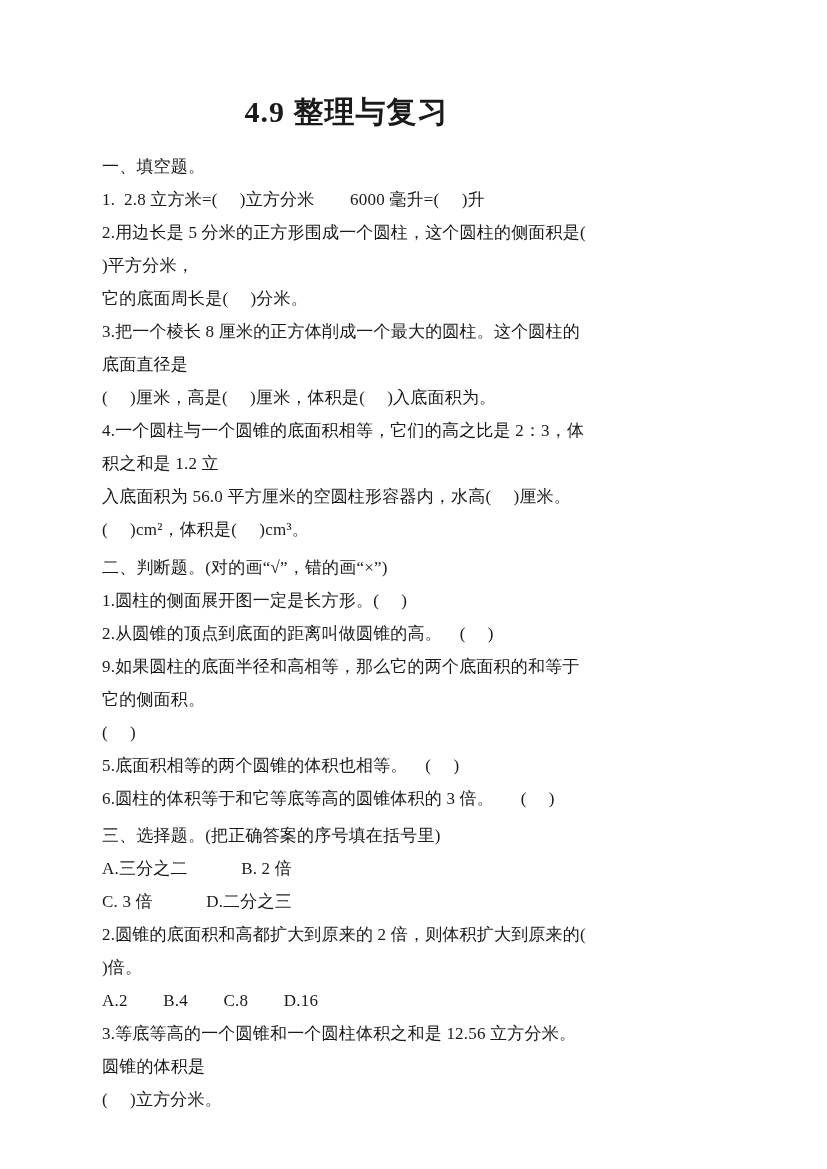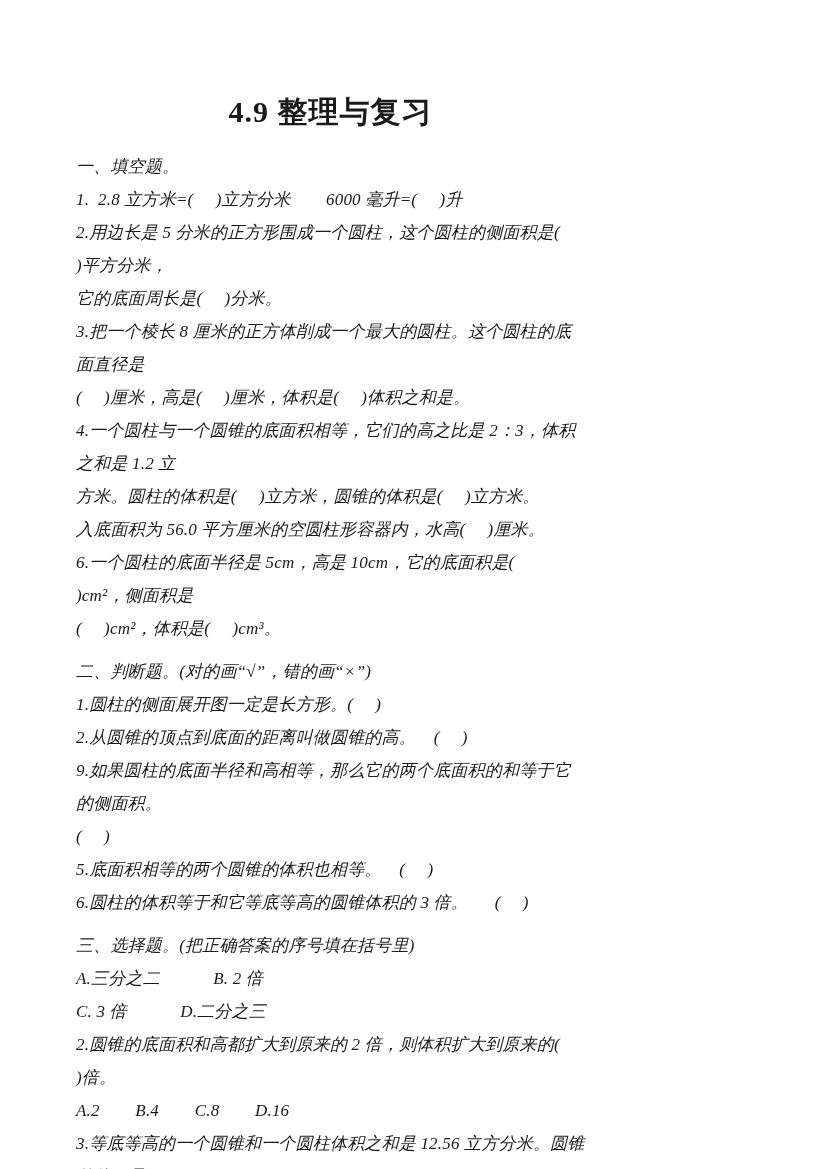--- a/index.html
+++ b/index.html
@@ -12,21 +12,21 @@
     height: 1169px;
     position: relative;
     overflow: hidden;
     font-family: "Liberation Serif", "DejaVu Serif", serif;
     color: #1a1a1a;
   }
   .page {
     box-sizing: border-box;
     width: 705px;
     height: 1169px;
-    padding: 90px 110px 0 66px;
+    padding: 90px 110px 0 98px;
     background: #ffffff;
   }
   .title {
     margin: 0 0 16px 0;
     text-align: center;
     font-size: 30px;
     font-weight: 700;
     letter-spacing: 1px;
     line-height: 44px;
     white-space: pre-wrap;
@@ -37,42 +37,39 @@
     white-space: pre-wrap;
     letter-spacing: 0.2px;
   }
   .heading {
     font-weight: 400;
   }
   .gap-before {
     margin-top: 5px;
   }
   section {
-    margin: 10px;
-    font-style: italic;
+    margin: 4px;
   }
 </style>
 </head>
 <body>
 
 <div class="page">
 
   <h1 class="title">4.9 整理与复习</h1>
 
   <section>
     <div class="line heading">一、填空题。</div>
     <div class="line">1.  2.8 立方米=(     )立方分米        6000 毫升=(     )升</div>
     <div class="line">2.用边长是 5 分米的正方形围成一个圆柱，这个圆柱的侧面积是(     )平方分米，</div>
     <div class="line">它的底面周长是(     )分米。</div>
     <div class="line">3.把一个棱长 8 厘米的正方体削成一个最大的圆柱。这个圆柱的底面直径是</div>
-    <div class="line">(     )厘米，高是(     )厘米，体积是(     )体积之和是。</div>
+    <div class="line">(     )厘米，高是(     )厘米，体积是(     )入底面积为。</div>
     <div class="line">4.一个圆柱与一个圆锥的底面积相等，它们的高之比是 2：3，体积之和是 1.2 立</div>
-    <div class="line">方米。圆柱的体积是(     )立方米，圆锥的体积是(     )立方米。</div>
     <div class="line">入底面积为 56.0 平方厘米的空圆柱形容器内，水高(     )厘米。</div>
-    <div class="line">6.一个圆柱的底面半径是 5cm，高是 10cm，它的底面积是(     )cm²，侧面积是</div>
     <div class="line">(     )cm²，体积是(     )cm³。</div>
   </section>
 
   <section>
     <div class="line heading gap-before">二、判断题。(对的画“√”，错的画“×”)</div>
     <div class="line">1.圆柱的侧面展开图一定是长方形。(     )</div>
     <div class="line">2.从圆锥的顶点到底面的距离叫做圆锥的高。    (     )</div>
     <div class="line">9.如果圆柱的底面半径和高相等，那么它的两个底面积的和等于它的侧面积。</div>
     <div class="line">(     )</div>
     <div class="line">5.底面积相等的两个圆锥的体积也相等。    (     )</div>

